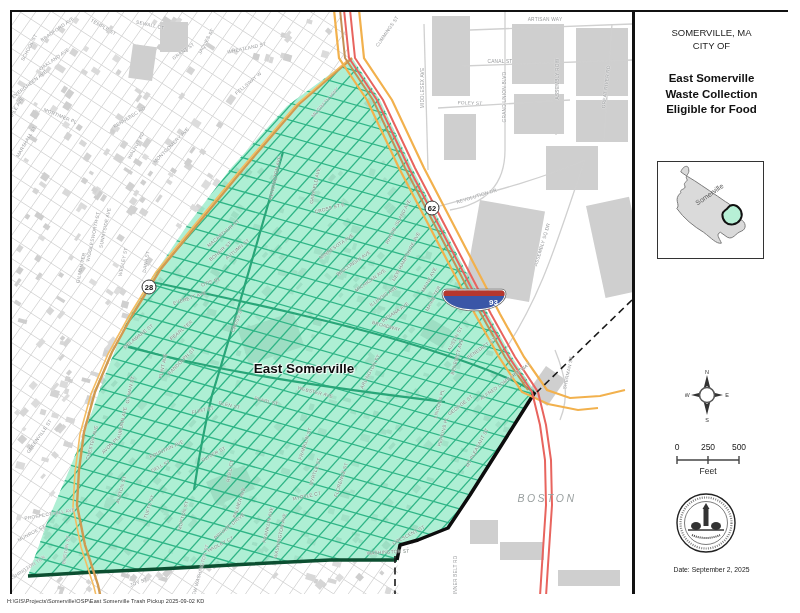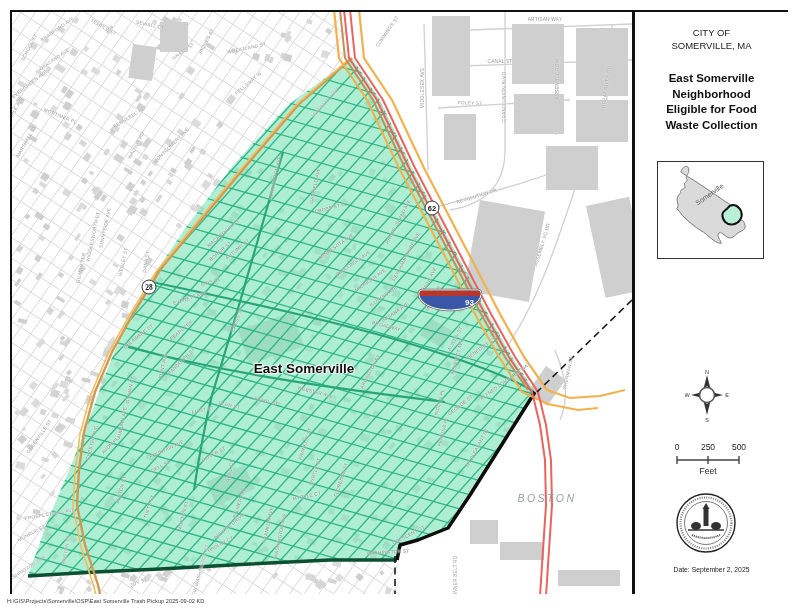--- a/index.html
+++ b/index.html
@@ -1150,42 +1150,41 @@
         <span class="st in" style="left: 303px; top: 381px; transform: translate(-50%, -50%) rotate(14deg);">WEBSTER AVE</span>
         <span class="st in" style="left: 359px; top: 360px; transform: translate(-50%, -50%) rotate(-62deg);">ARLINGTON ST</span>
         <span class="st in" style="left: 470px; top: 337px; transform: translate(-50%, -50%) rotate(-35deg);">BENEDICT ST</span>
         <span class="st in" style="left: 446px; top: 345px; transform: translate(-50%, -50%) rotate(-75deg);">BENEDICT AVE</span>
         <span class="st in" style="left: 444px; top: 327px; transform: translate(-50%, -50%) rotate(-62deg);">AUSTIN ST</span>
         <span class="st in" style="left: 449px; top: 394px; transform: translate(-50%, -50%) rotate(-38deg);">GEORGE ST</span>
         <span class="st in" style="left: 428px; top: 392px; transform: translate(-50%, -50%) rotate(-75deg);">LINCOLN PL</span>
         <span class="st in" style="left: 432px; top: 420px; transform: translate(-50%, -50%) rotate(-75deg);">PERKINS PL</span>
         <span class="st in" style="left: 466px; top: 436px; transform: translate(-50%, -50%) rotate(-62deg);">MT PLEASANT ST</span>
         <span class="st in" style="left: 494px; top: 370px; transform: translate(-50%, -50%) rotate(-36deg);">ALFRED LOMBARDI WAY</span>
-        <div class="shield-c" style="left: 137px; top: 275px; font-family: Liberation Serif, serif;">
+        <div class="shield-c" style="left: 137px; top: 275px;">
           <span>28</span>
         </div>
         <div class="shield-c" style="left: 420px; top: 196px;">
           <span>62</span>
         </div>
-        <div class="shield-i" style="left: 438px; top: 288px; padding-left: 39px;">
+        <div class="shield-i" style="left: 462px; top: 288px; padding-left: 39px;">
           <span>93</span>
         </div>
       </div>
   </div>
 
   <div id="panel">
     <div class="city">
+      <div>SOMERVILLE, MA</div>
       <div>CITY OF</div>
-      <div>SOMERVILLE, MA</div>
     </div>
     <div class="maintitle">
       <div>East Somerville</div>
-      <div>Neighborhood</div>
+      <div>Waste Collection</div>
       <div>Eligible for Food</div>
-      <div>Waste Collection</div>
     </div>
 
     <div id="inset">
       <svg width="104" height="95" viewBox="0 0 105 96">
         <path d="M23,10 C25,4 31,2 31,8 C32,12 27,14 29,17 C31,20 25,20 27,24 C29,28 21,27 23,31 C15,38 23,43 19,47 C26,57 36,65 46,71 C54,77 59,83 64,82 C62,77 58,73 63,71 L70,76 C76,79 78,72 84,70 C90,68 89,60 83,58 C87,52 83,46 78,46 C74,45 72,42 68,40 C58,33 46,25 37,19 C32,16 27,13 23,10 Z" fill="#dadada" stroke="#7a7a7a" stroke-width="1"></path>
         <path d="M70,47 C74,41 81,43 84,50 C86,56 82,62 76,63 C69,64 65,59 65,53 C65,50 68,49 70,47 Z" fill="#b7f0d6" stroke="#111" stroke-width="2"></path>
         <text x="40" y="44" transform="rotate(-35 40 44)" font-size="7" fill="#555">Somerville</text>
       </svg>
     </div>
 

